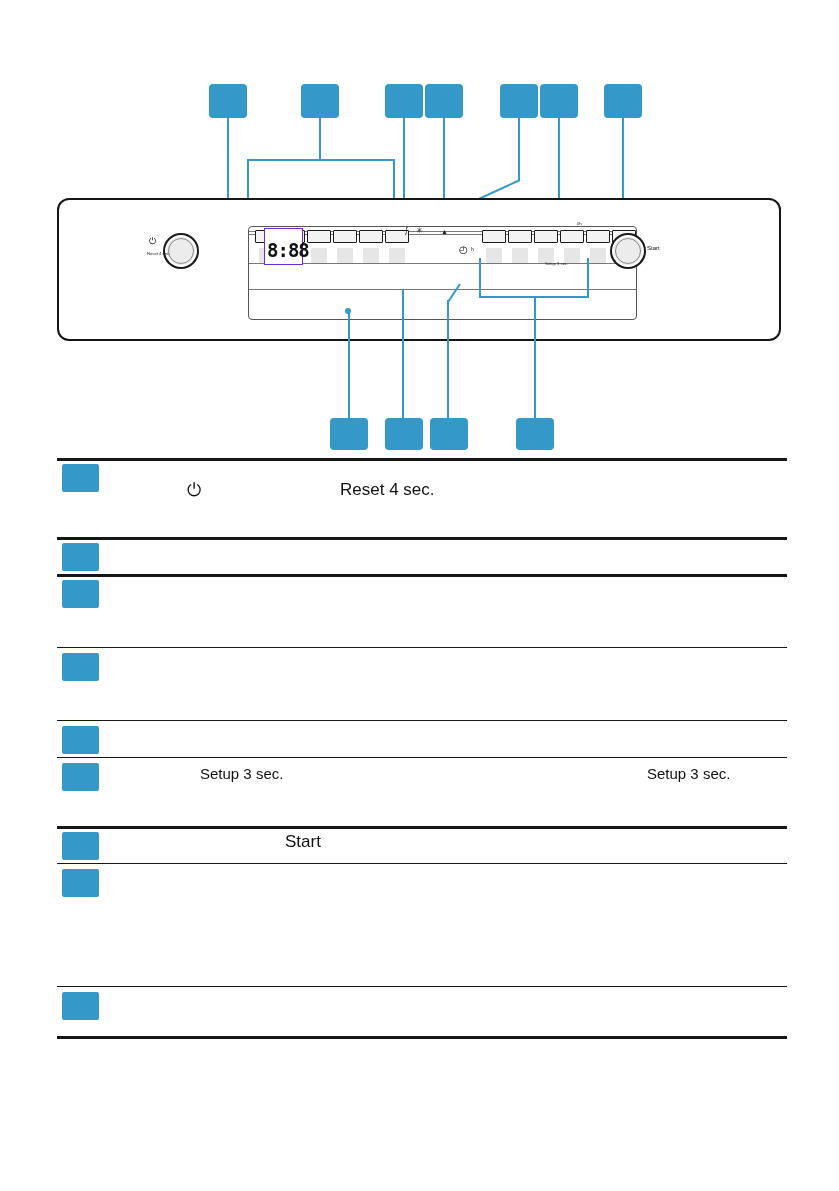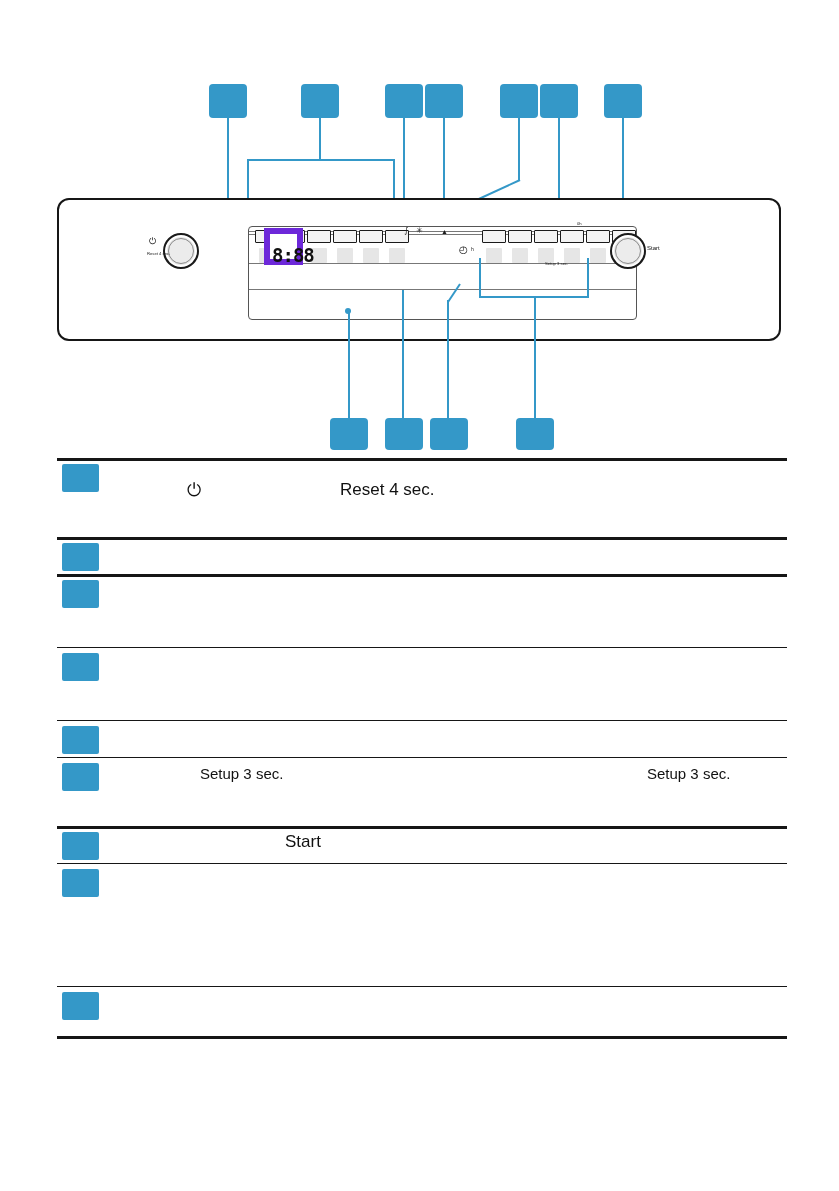--- a/index.html
+++ b/index.html
@@ -51,21 +51,21 @@
   .pbtn{
     width:24px;height:13px;border:1px solid #1a1a1a;background:#f3f3f3;
     box-sizing:border-box;margin-right:2px;border-radius:1px;
   }
   .led{width:16px;height:15px;background:#e6e6e6;margin-right:10px;border-radius:1px;}
   .ledrow{position:absolute;display:flex;}
 
   
   #display{
     position:absolute;left:205px;top:28px;width:39px;height:37px;
-    border:6px solid #6d28d9;box-sizing:border-box;background:#fff;
+    border:1px solid #6d28d9;box-sizing:border-box;background:#fff;
   }
   .seg{font-family:"DejaVu Sans Mono",monospace;font-weight:700;font-size:19px;
        letter-spacing:-1px;color:#111;line-height:1;}
 
   .icon-row{position:absolute;display:flex;align-items:flex-end;gap:8px;}
   .micro{font-size:4.2px;line-height:1.05;color:#222;letter-spacing:0;}
   .tiny{font-size:5px;line-height:1.1;color:#222;}
   .startlbl{font-size:6px;color:#111;}
 
   

